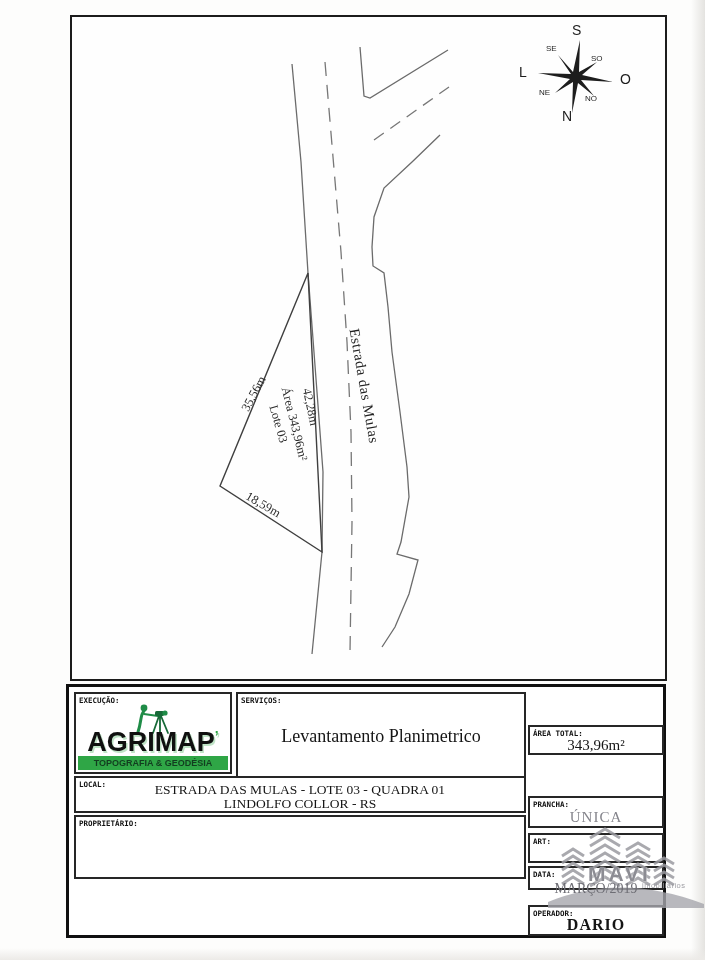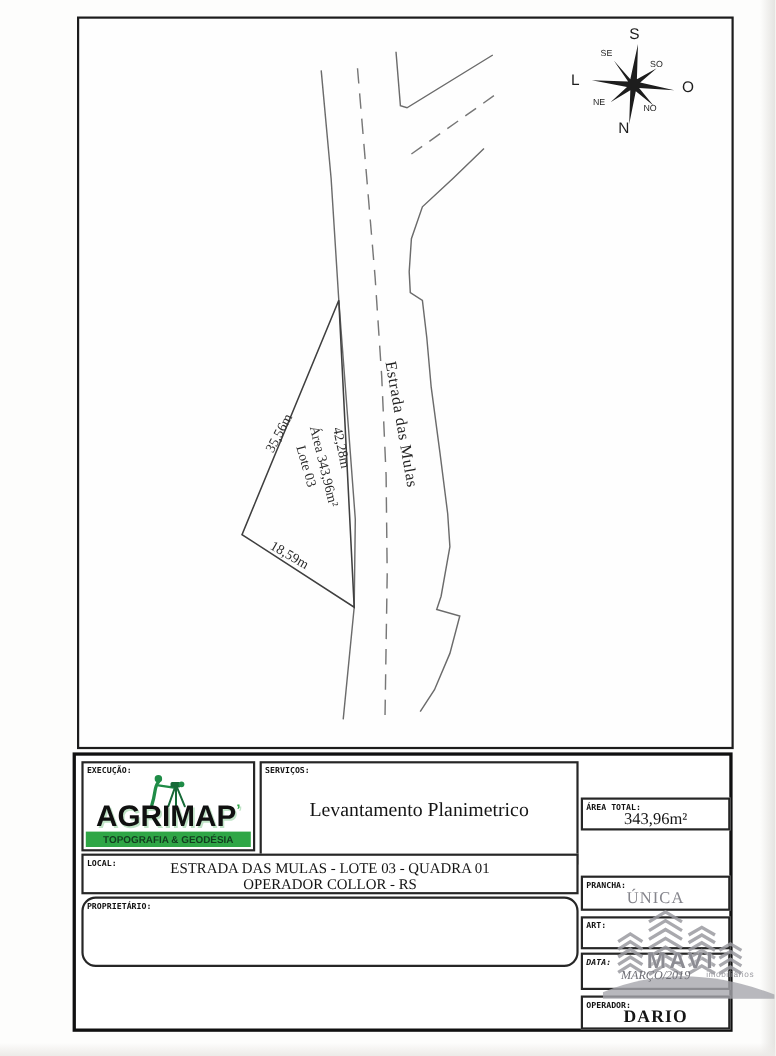--- a/index.html
+++ b/index.html
@@ -123,47 +123,47 @@
     </div>
 
     <div class="cell" style="left:167px;top:5px;width:290px;height:94px;">
       <span class="cell-label">SERVIÇOS:</span>
       <div class="val-serif val-center" style="top:32px;font-size:18px;">Levantamento Planimetrico</div>
     </div>
 
     <div class="cell" style="left:5px;top:89px;width:452px;height:37px;">
       <span class="cell-label">LOCAL:</span>
       <div class="local-line" style="position:absolute;left:0;right:0;top:5px;">ESTRADA DAS MULAS - LOTE 03 - QUADRA 01</div>
-      <div class="local-line" style="position:absolute;left:0;right:0;top:19px;">OPERADOR COLLOR - RS</div>
-    </div>
-
-    <div class="cell" style="left:5px;top:128px;width:452px;height:64px;border-radius:13px;">
+      <div class="local-line" style="position:absolute;left:0;right:0;top:19px;">LINDOLFO COLLOR - RS</div>
+    </div>
+
+    <div class="cell" style="left:5px;top:128px;width:452px;height:64px;">
       <span class="cell-label">PROPRIETÁRIO:</span>
     </div>
 
 
 
     <div class="cell" style="left:459px;top:38px;width:136px;height:30px;">
       <span class="cell-label">ÁREA TOTAL:</span>
       <div class="val-serif val-center" style="top:10px;font-size:15px;">343,96m²</div>
     </div>
 
 
     <div class="cell" style="left:459px;top:109px;width:136px;height:32px;">
       <span class="cell-label">PRANCHA:</span>
       <div class="val-serif val-center val-gray" style="top:11px;font-size:15px;letter-spacing:1px;">ÚNICA</div>
     </div>
 
     <div class="cell" style="left:459px;top:146px;width:136px;height:30px;">
       <span class="cell-label">ART:</span>
     </div>
 
-    <div class="cell" style="left:459px;top:179px;width:136px;height:34px;font-style:italic;">
+    <div class="cell" style="left:459px;top:179px;width:136px;height:24px;">
       <span class="cell-label">DATA:</span>
-      <div class="val-serif val-center val-gray z-val" style="top:13px;font-size:11px;color:#6d6d74;">MARÇO/2019</div>
+      <div class="val-serif val-center val-gray z-val" style="top:13px;font-size:14px;color:#6d6d74;">MARÇO/2019</div>
     </div>
 
     <div class="cell" style="left:459px;top:218px;width:136px;height:31px;">
       <span class="cell-label">OPERADOR:</span>
       <div class="val-serif val-center" style="top:9px;font-size:16px;letter-spacing:1px;font-weight:bold;">DARIO</div>
     </div>
   </div>
 
   <svg class="wm" viewBox="0 0 160 96">
     <g stroke="#9b9ba1" stroke-width="3" fill="none" opacity="0.85">

